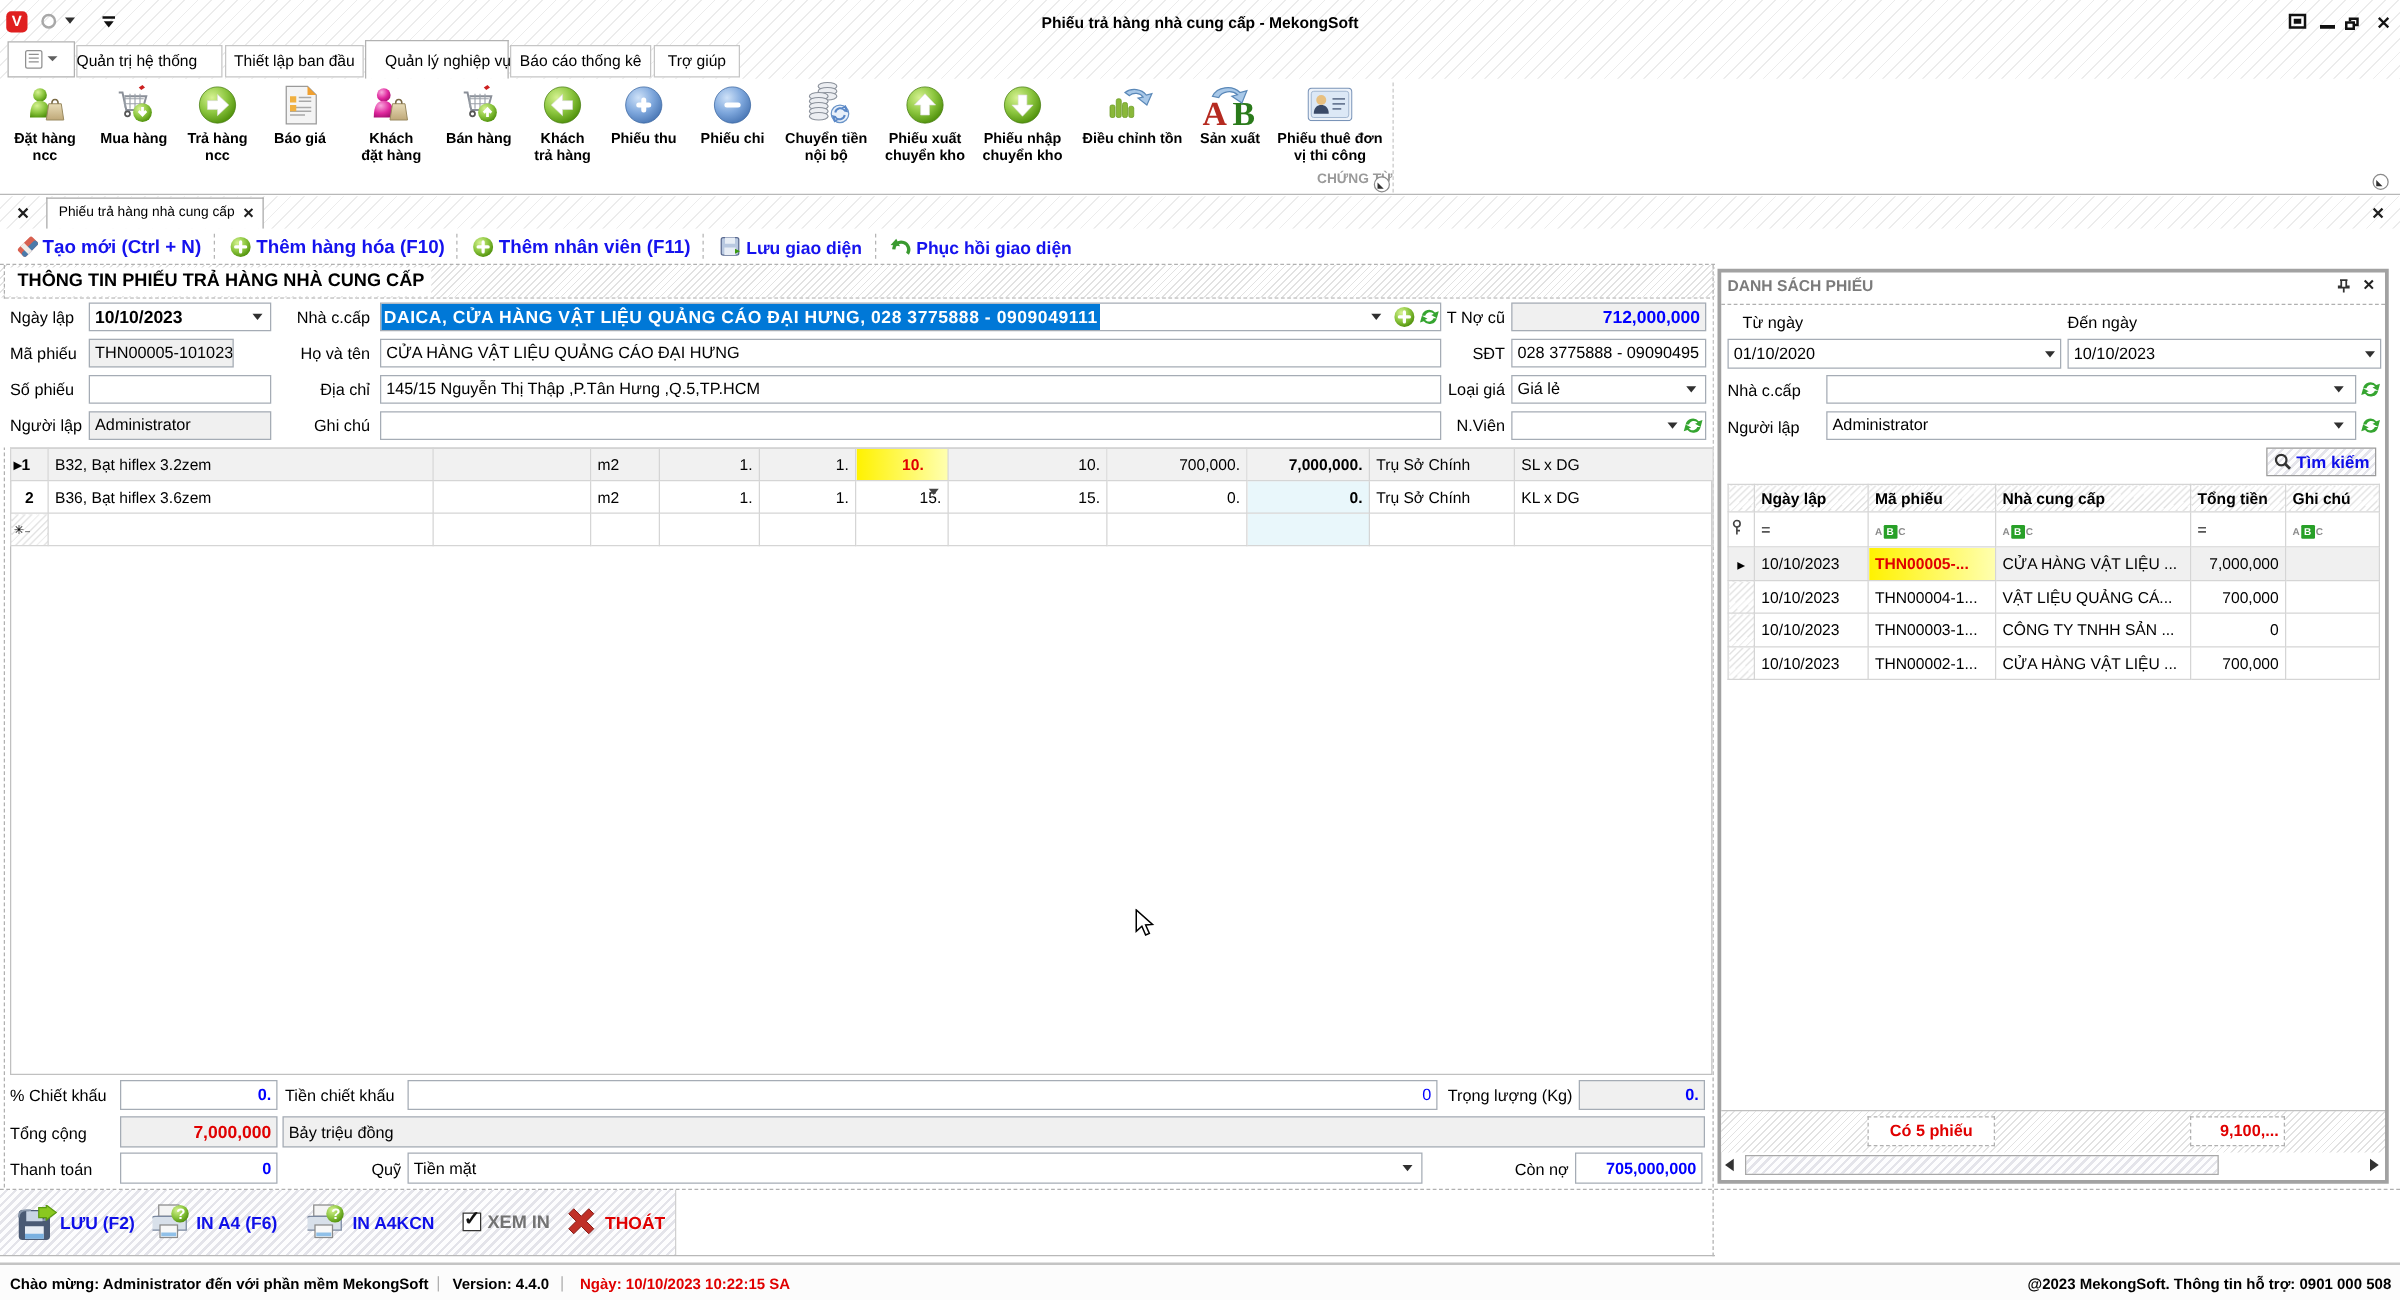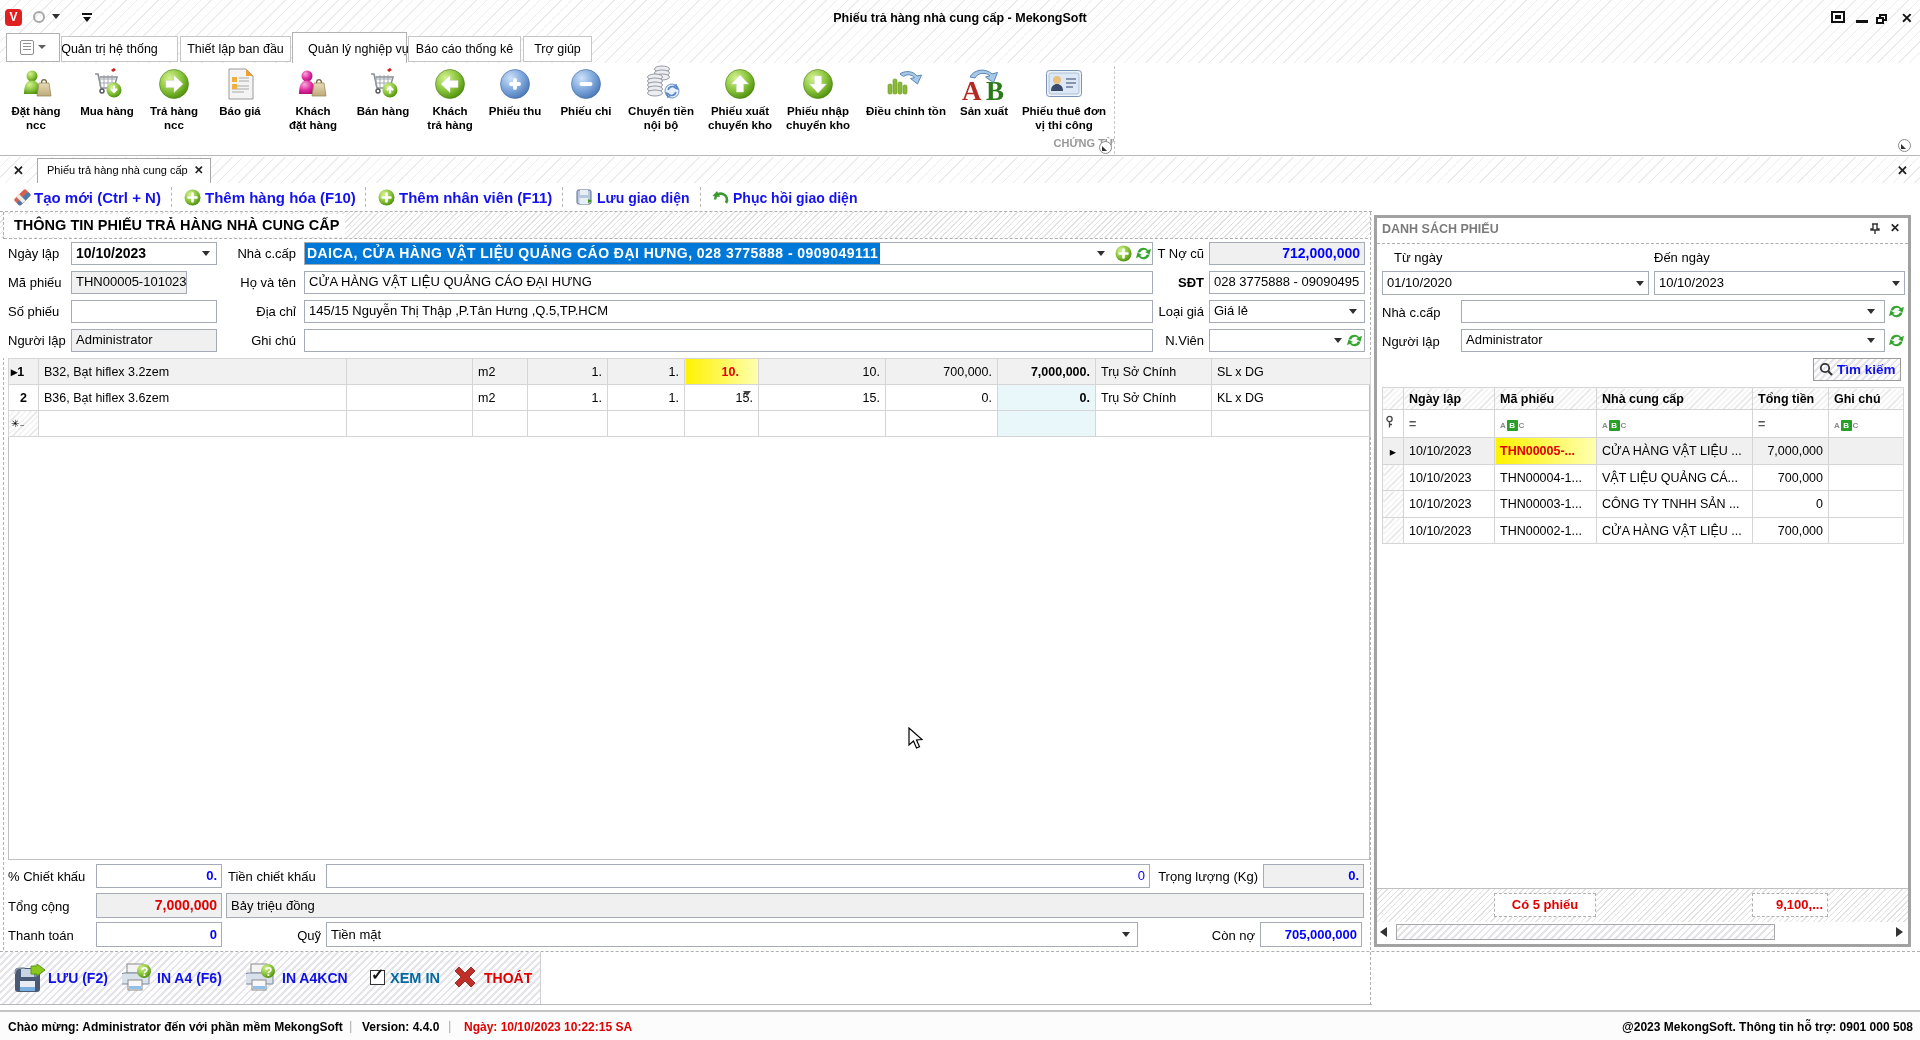--- a/index.html
+++ b/index.html
@@ -297,21 +297,21 @@
     </svg>
 <svg class="abs" style="left:1135px;top:245px;" width="17" height="17">
       <path d="M2.5,7.5 a6,6 0 0 1 10.5,-2.5 l3,-1 -1.5,5.5 -4.5,-2.5 2,-0.8 a4,4 0 0 0 -6.8,1.3 Z" fill="#35a530"></path>
       <path d="M14.5,9.5 a6,6 0 0 1 -10.5,2.5 l-3,1 1.5,-5.5 4.5,2.5 -2,0.8 a4,4 0 0 0 6.8,-1.3 Z" fill="#35a530"></path>
     </svg>
 <div class="in" style="left:304px;top:271px;width:849px;height:23px;">CỬA HÀNG VẬT LIỆU QUẢNG CÁO ĐẠI HƯNG</div>
 <div class="in" style="left:304px;top:300px;width:849px;height:23px;">145/15 Nguyễn Thị Thập ,P.Tân Hưng ,Q.5,TP.HCM</div>
 <div class="in" style="left:304px;top:329px;width:849px;height:23px;"></div>
 
 <div class="lbl" style="left:1100px;top:246px;width:104px;text-align:right;">T Nợ cũ</div>
-<div class="lbl" style="left:1100px;top:275px;width:104px;text-align:right;font-weight:bold;">SĐT</div>
+<div class="lbl" style="left:1100px;top:275px;width:104px;text-align:right;">SĐT</div>
 <div class="lbl" style="left:1100px;top:304px;width:104px;text-align:right;">Loại giá</div>
 <div class="lbl" style="left:1100px;top:333px;width:104px;text-align:right;">N.Viên</div>
 
 <div class="in ro" style="left:1209px;top:242px;width:156px;height:23px;text-align:right;font-weight:bold;font-size:14px;color:#0000ff;">712,000,000</div>
 <div class="in" style="left:1209px;top:271px;width:156px;height:23px;">028 3775888 - 09090495</div>
 <div class="in" style="left:1209px;top:300px;width:156px;height:23px;">Giá lẻ</div>
 <div class="caret" style="left:1349px;top:309px;"></div>
 <div class="in" style="left:1209px;top:329px;width:156px;height:23px;"></div>
 <div class="caret" style="left:1334px;top:338px;"></div>
 <svg class="abs" style="left:1346px;top:332px;" width="17" height="17">
@@ -430,21 +430,21 @@
       <rect x="5" y="2" width="16" height="9" fill="#f4f4f4" stroke="#8a8a8a" stroke-width="1"></rect>
       <path d="M2,11 h22 q3,0 3,3 v8 h-28 v-8 q0,-3 3,-3" fill="#d8e0ea" stroke="#7a88a0" stroke-width="1"></path>
       <rect x="6" y="18" width="14" height="10" fill="#f8f8f8" stroke="#8a8a8a" stroke-width="1"></rect>
       <rect x="7" y="24" width="12" height="3" fill="#90c0e8"></rect>
       <circle cx="22" cy="9" r="7" fill="url(#grn)"></circle>
       <text x="19" y="13.5" font-size="12" font-weight="bold" fill="#fff">?</text>
     </svg>
 <div class="abs" style="left:282px;top:970px;font-size:14px;font-weight:bold;color:#0f0fe8;">IN A4KCN</div>
 <div class="abs" style="left:370px;top:970px;width:15px;height:15px;border:1.5px solid #333;background:#fff;"></div>
 <div class="abs" style="left:371px;top:965px;font-size:16px;font-weight:bold;color:#111;">✓</div>
-<div class="abs" style="left:390px;top:970px;font-size:14.5px;font-weight:bold;color:#0369a1;">XEM IN</div>
+<div class="abs" style="left:390px;top:970px;font-size:14.5px;font-weight:bold;color:#737373;">XEM IN</div>
 <svg class="abs" style="left:451px;top:963px;" width="28" height="28">
       <path d="M4,8 l4,-4 6,6 6,-6 4,4 -6,6 6,6 -4,4 -6,-6 -6,6 -4,-4 6,-6 Z" fill="#c03028" stroke="#8a1a14" stroke-width="0.8"></path>
     </svg>
 <div class="abs" style="left:484px;top:970px;font-size:14px;font-weight:bold;color:#e00000;">THOÁT</div>
 </div>
 
 <div id="rightpanel">
 <div class="abs" style="left:1374px;top:215px;width:537px;height:732px;border:3px solid #a2a2a2;background:#fff;"></div>
 <div class="abs" style="left:1382px;top:222px;font-size:12.5px;font-weight:bold;color:#7b7b7b;">DANH SÁCH PHIẾU</div>
 <svg class="abs" style="left:1869px;top:222px;" width="12" height="13">

